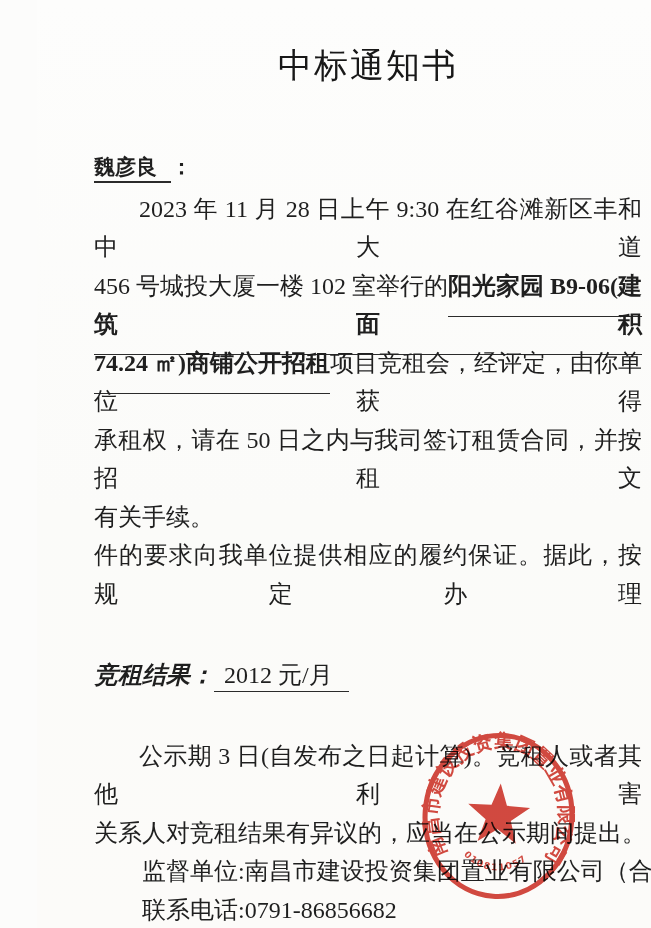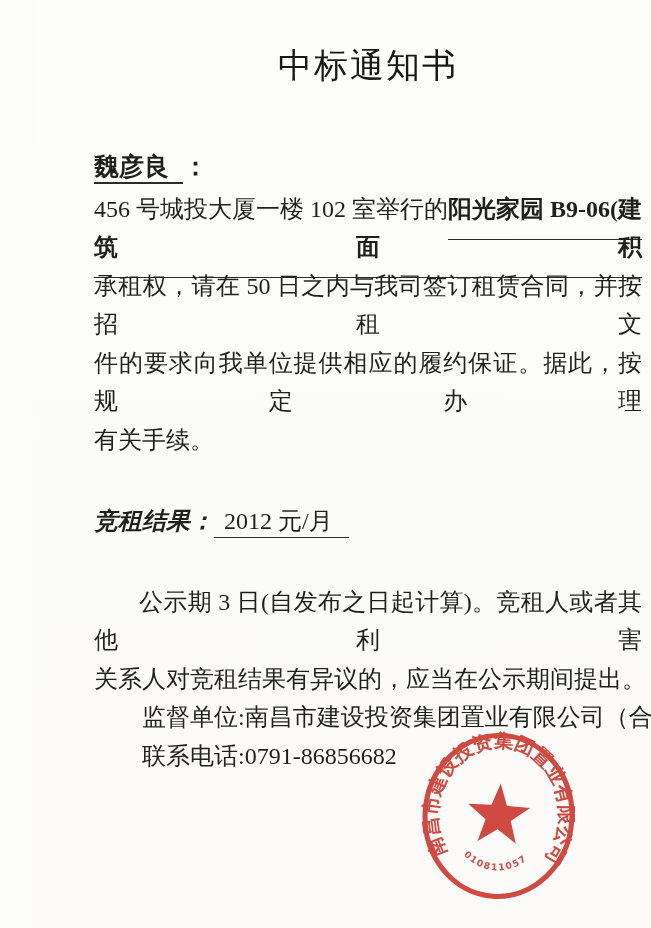--- a/index.html
+++ b/index.html
@@ -26,21 +26,21 @@
     padding-top:46px;
     text-align:center;
     font-size:34px;
     font-weight:500;
     letter-spacing:2px;
     line-height:1.2;
     color:#181818;
   }
   .addressee{
     margin-top:64px;
-    font-size:25px;
+    font-size:21px;
     line-height:32px;
     font-weight:bold;
   }
   .addressee .name{
     border-bottom:2px solid #2b2b2b;
     padding:0 14px 2px 0;
   }
   .para{font-size:24px;line-height:38.5px;}
   .p1{margin-top:7px;}
   .line{white-space:nowrap;}
@@ -81,24 +81,26 @@
 <body>
 
 <div class="page">
   <div class="content">
 
     <h1 class="doc-title">中标通知书</h1>
 
     <div class="addressee"><span class="name">魏彦良</span><span>：</span></div>
 
     <div class="para p1">
+      <div class="line fill indent">2023 年 11 月 28 日上午 9:30 在红谷滩新区丰和中大道</div>
       <div class="line fill"><span>456 号城投大厦一楼 102 室举行的</span><span class="em">阳光家园 B9-06(建筑面积</span></div>
+      <div class="line fill"><span class="em">74.24 ㎡)商铺公开招租</span><span>项目竞租会，经评定，由你单位获得</span></div>
       <div class="line fill">承租权，请在 50 日之内与我司签订租赁合同，并按招租文</div>
+      <div class="line">有关手续。</div>
       <div class="line fill">件的要求向我单位提供相应的履约保证。据此，按规定办理</div>
-      <div class="line">有关手续。</div>
     </div>
 
     <div class="result-line"><span class="label">竞租结果：</span><span class="value">2012 元/月</span></div>
 
     <div class="para p2">
       <div class="line fill indent">公示期 3 日(自发布之日起计算)。竞租人或者其他利害</div>
       <div class="line">关系人对竞租结果有异议的，应当在公示期间提出。</div>
       <div class="line hang">监督单位:南昌市建设投资集团置业有限公司（合约部）</div>
       <div class="line hang">联系电话:0791-86856682</div>
     </div>

